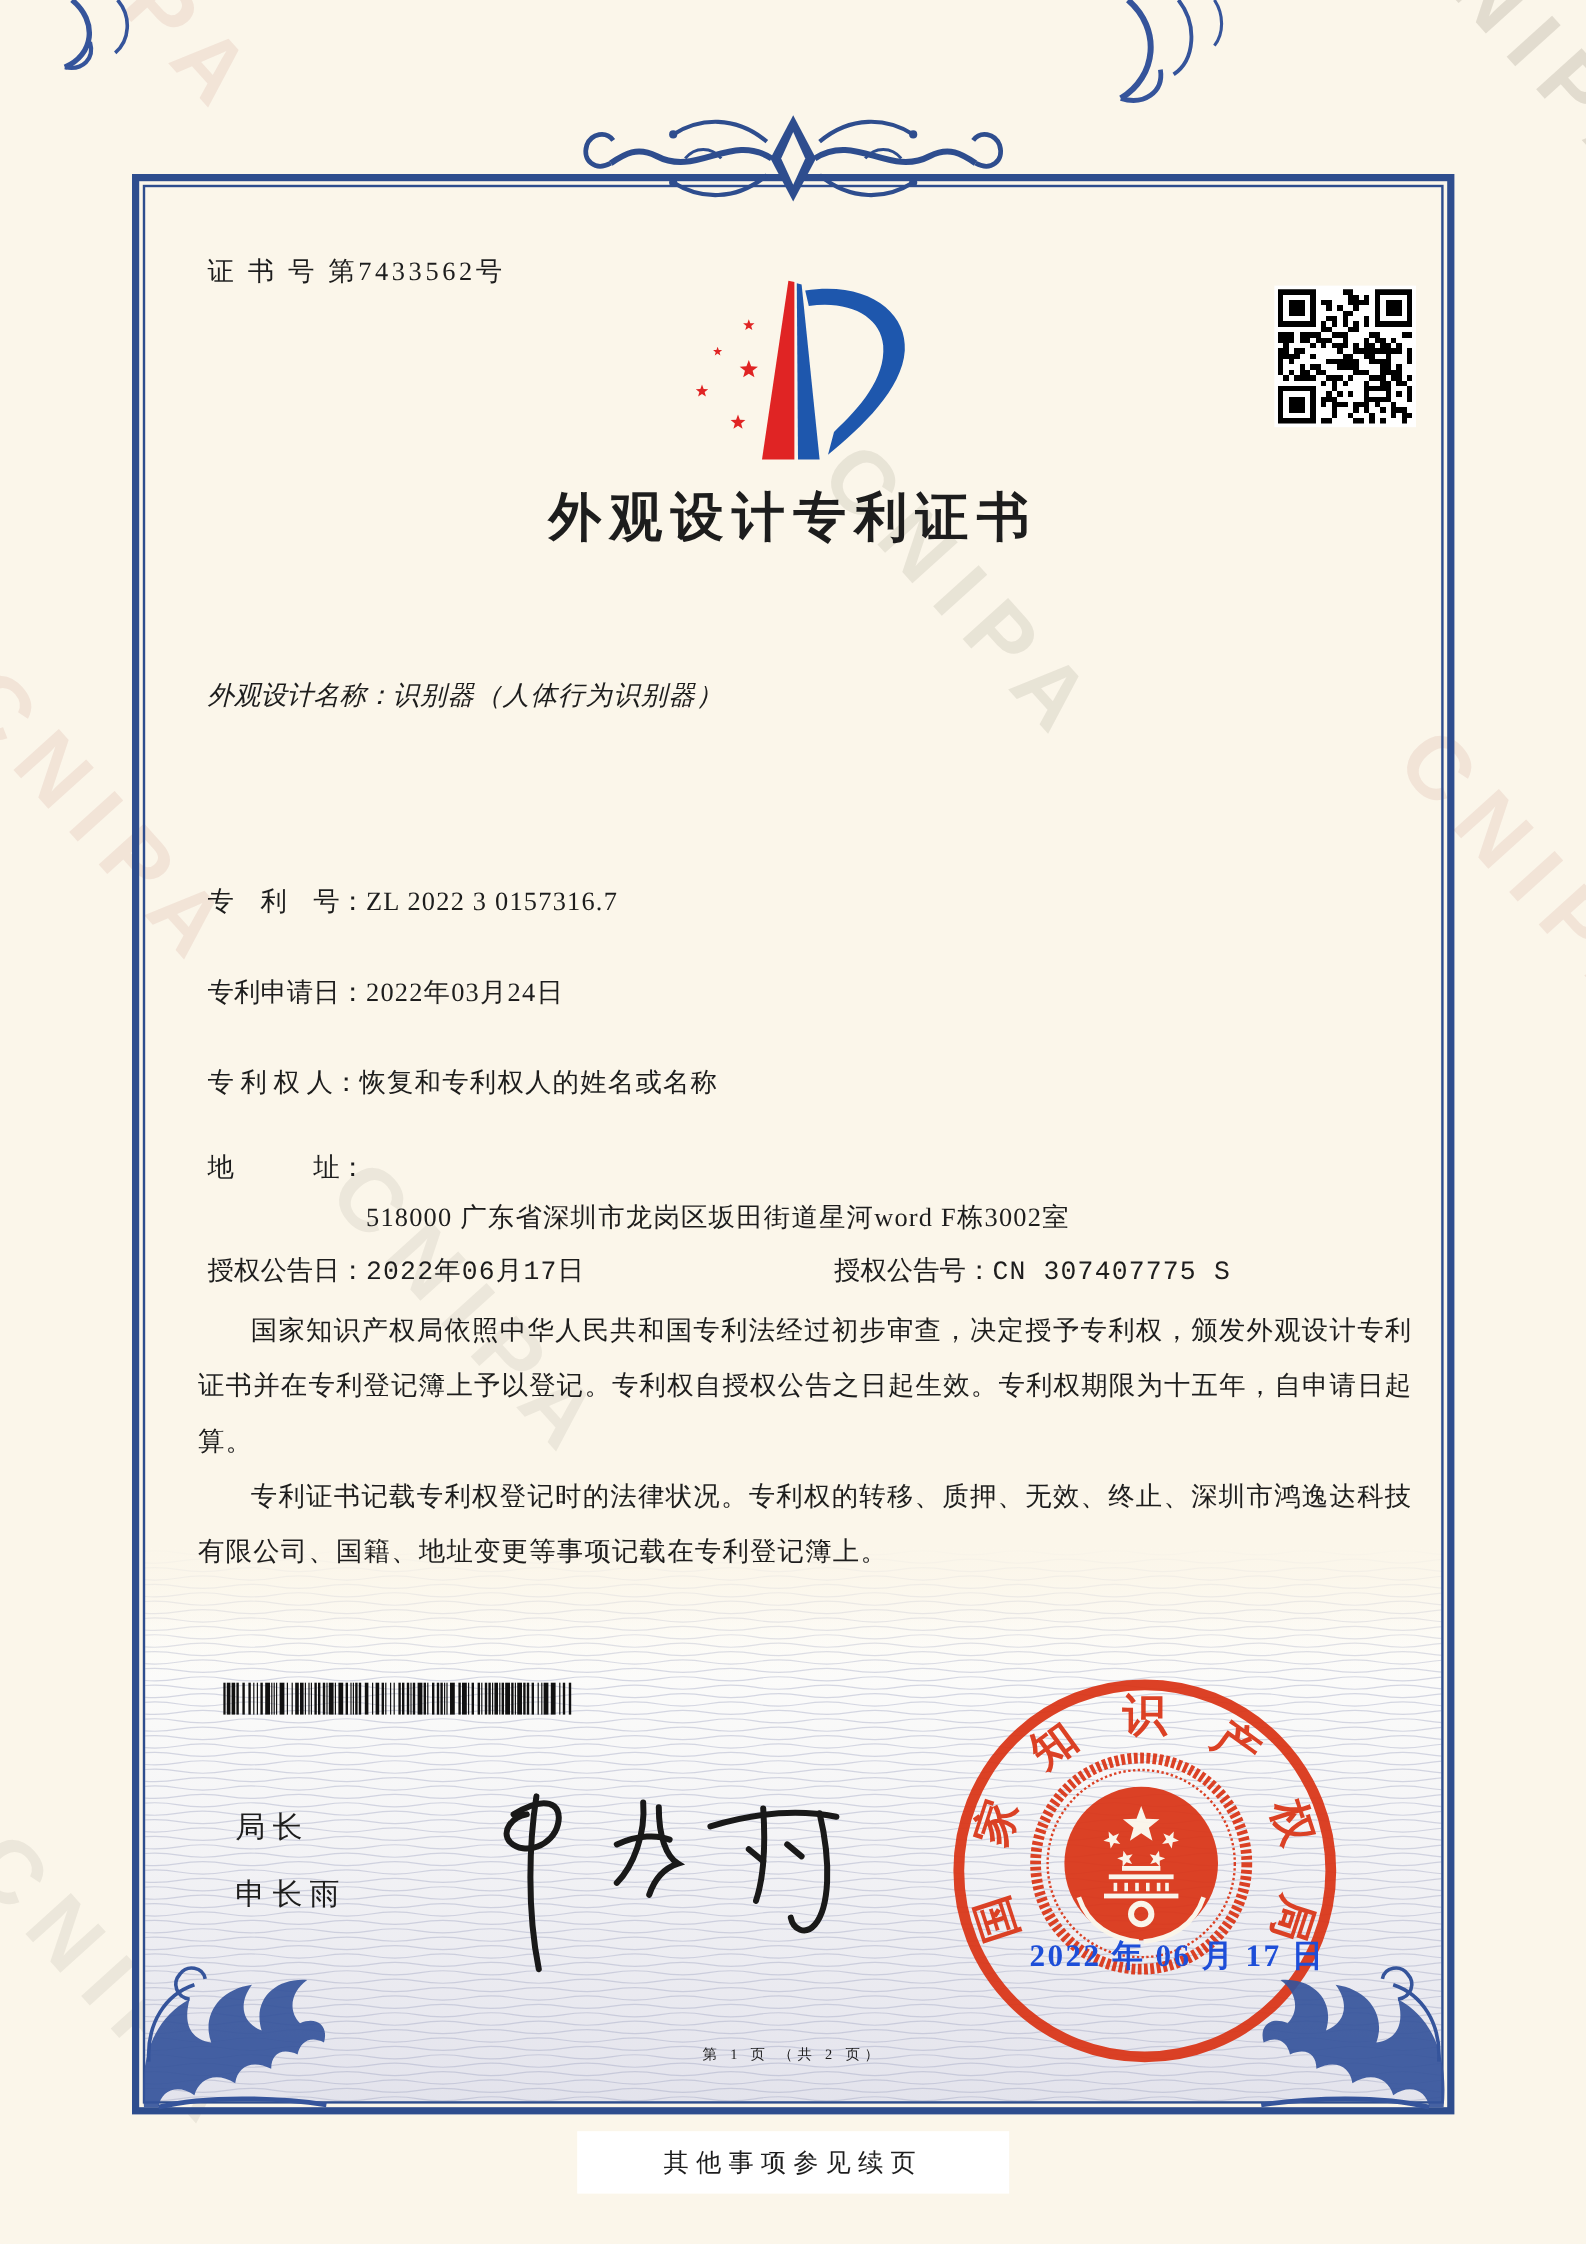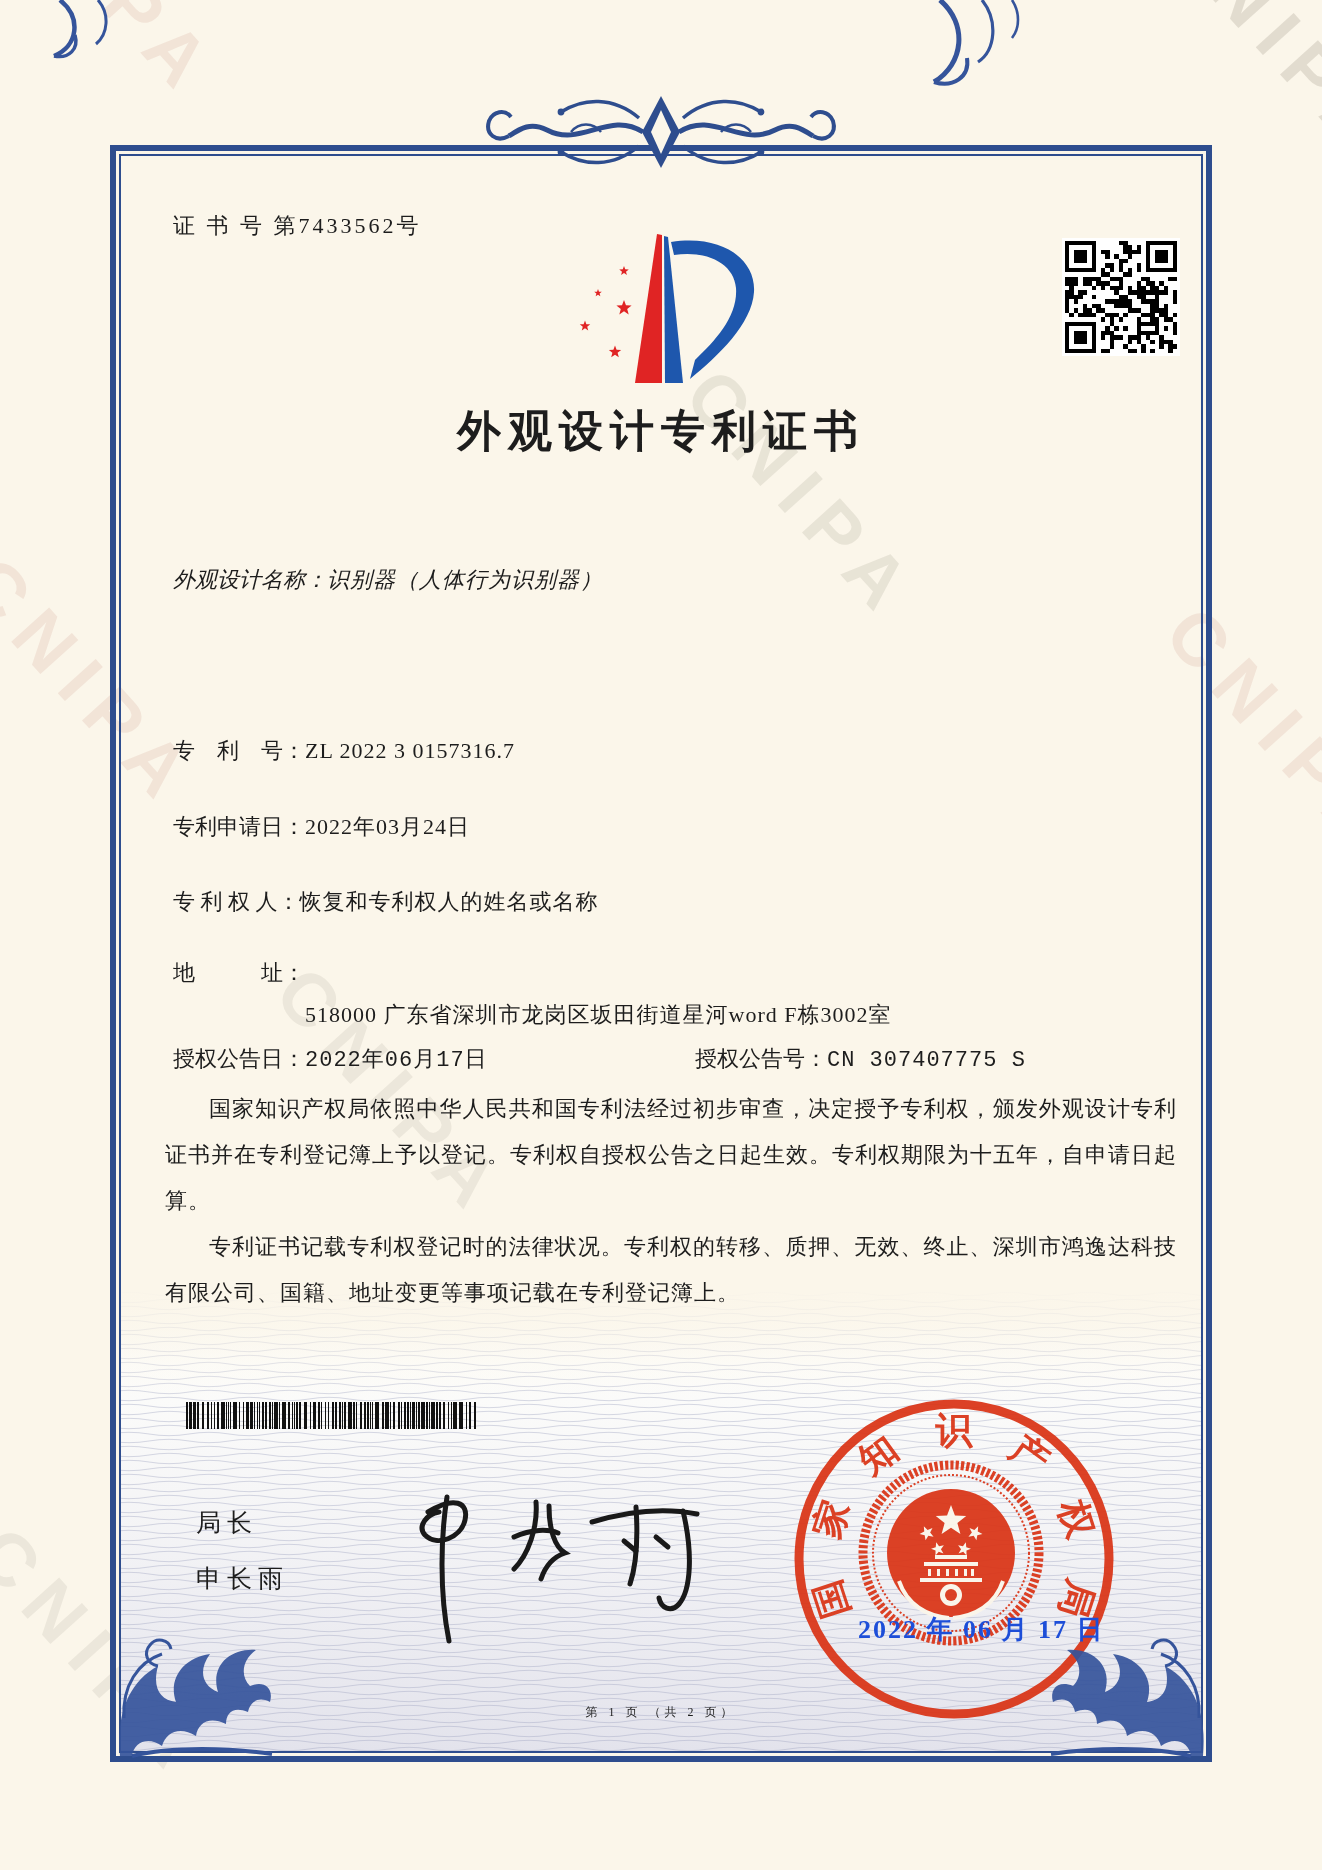--- a/index.html
+++ b/index.html
@@ -590,14 +590,15 @@
         <circle cy="42" r="11"></circle>
           <circle cy="42" r="6" fill="#da3416"></circle>
         <path d="M-52,28 C-44,52 -24,63 -2,65" fill="none" stroke="#fbf6ea" stroke-width="4"></path>
         <path d="M52,28 C44,52 24,63 2,65" fill="none" stroke="#fbf6ea" stroke-width="4"></path>
       </g>
     </g>
   </svg>
   <div class="seal-date">2022 年 06 月 17 日</div>
 
   <div class="footer-page">第 1 页 （共 2 页）</div>
+  <div class="continuation">其他事项参见续页</div>
 
 </div>
 
 </body></html>

